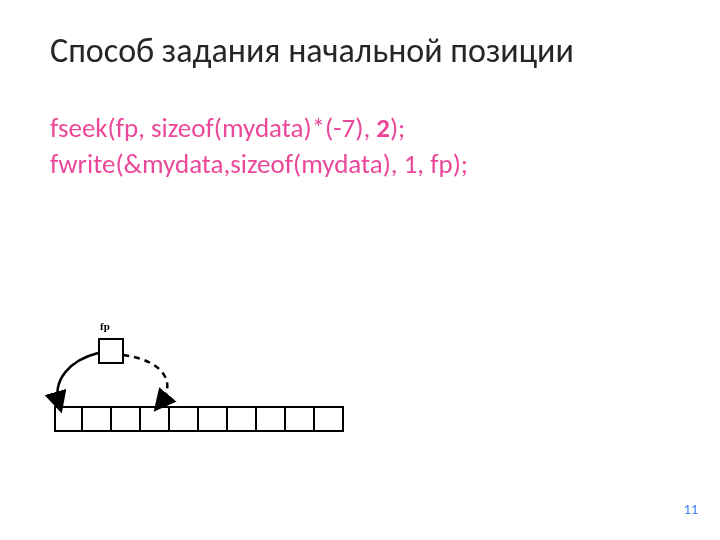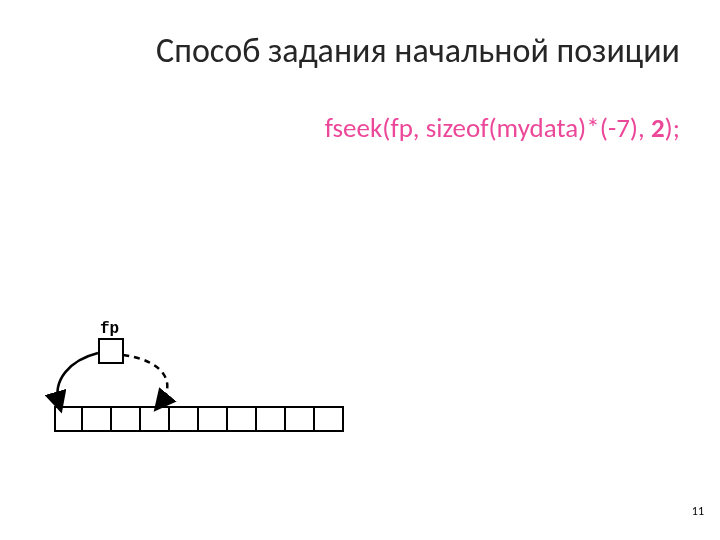--- a/index.html
+++ b/index.html
@@ -10,21 +10,20 @@
     background: #fff;
     font-family: Calibri, Arial, sans-serif;
     color: #000;
     position: relative;
   }
   .slide {
     width: 720px;
     height: 540px;
     position: relative;
     box-sizing: border-box;
-    text-align: right;
   }
   .title {
     position: absolute;
     top: 30px;
     left: 50px;
     right: 40px;
     font-size: 34px;
     color: #262626;
     letter-spacing: 0px;
   }
@@ -43,23 +42,23 @@
     position: absolute;
     left: 50px;
     top: 320px;
     width: 300px;
     height: 150px;
   }
   .fp-label {
     position: absolute;
     left: 50px;
     top: 0;
-    font-size: 16px;
+    font-size: 11px;
     font-weight: 700;
-    font-family: Liberation Mono, monospace;
+    font-family: Liberation Serif, serif;
   }
   .fp-box {
     position: absolute;
     left: 48px;
     top: 18px;
     width: 26px;
     height: 26px;
     border: 2.5px solid #000;
     box-sizing: border-box;
     background: #fff;
@@ -72,44 +71,45 @@
   }
   .cell {
     width: 29px;
     height: 26px;
     border: 2.5px solid #000;
     box-sizing: border-box;
   }
   .cell + .cell { border-left: none; }
   .page-num {
     position: absolute;
-    right: 16px;
+    right: 22px;
     bottom: 22px;
-    font-size: 12px;
-    color: #000000;
+    font-size: 14px;
+    color: #3b82f6;
   }
   svg.arcs {
     position: absolute;
     left: 0;
     top: 0;
     width: 300px;
     height: 150px;
     overflow: visible;
   }
 </style>
 </head>
 <body>
 
 <div class="slide">
   <div class="title">Cпособ задания начальной позиции</div>
 
   <div class="body">
     <div class="line">
       <span>fseek(fp, sizeof(mydata)*(-7), </span><span class="bold">2</span><span>);</span>
     </div>
+    <div class="line">fwrite(&amp;mydata,sizeof(mydata), 1, fp);</div>
   </div>
 
   <div class="diagram">
     <div class="fp-label">fp</div>
     <div class="fp-box"></div>
 
     <svg class="arcs" viewBox="0 0 300 150">
       <defs>
         <marker id="ah" markerWidth="9" markerHeight="9" refX="5" refY="4.5" orient="auto">
           <path d="M0,0 L9,4.5 L0,9 Z" fill="#000"></path>

